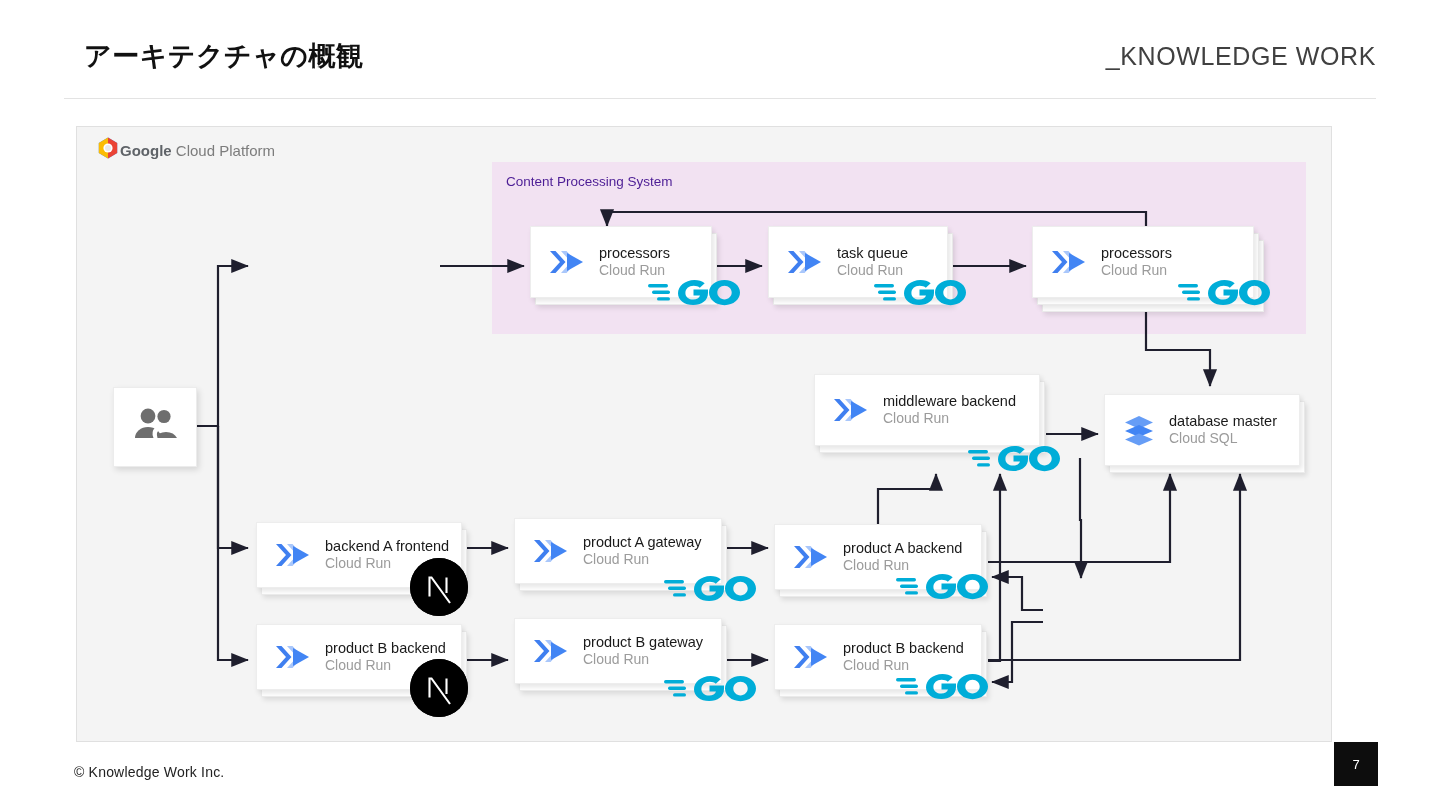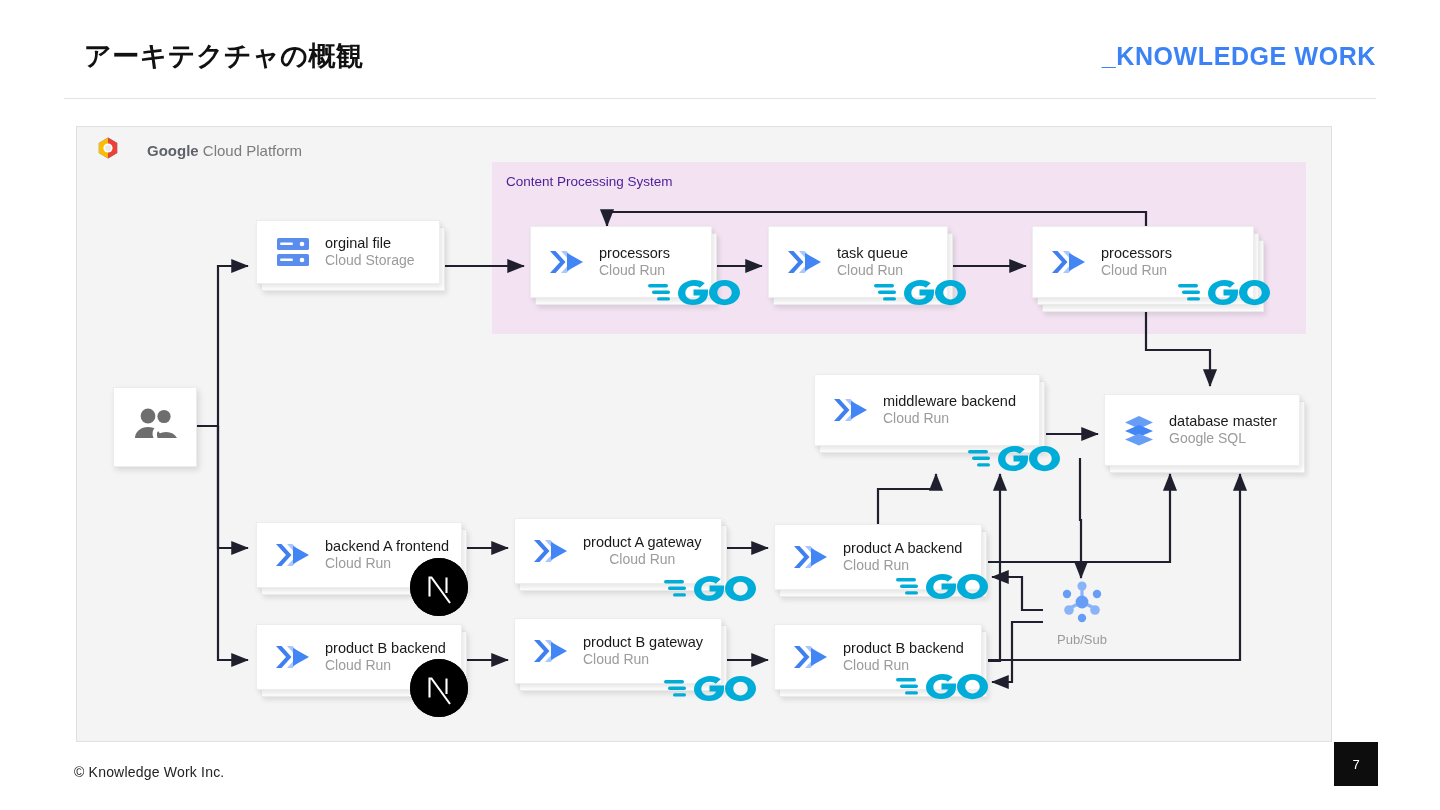--- a/index.html
+++ b/index.html
@@ -28,22 +28,22 @@
     font-size: 27px;
     font-weight: bold;
     color: #111111;
     letter-spacing: 0.5px;
   }
   #brand-logo {
     position: absolute;
     right: 64px;
     top: 42px;
     font-size: 25px;
-    font-weight: bold;
-    color: #3b82f6;
+    font-weight: normal;
+    color: #404040;
     letter-spacing: 0.6px;
   }
   #header-rule {
     position: absolute;
     left: 64px;
     top: 98px;
     width: 1312px;
     height: 1px;
     background: #e3e3e3;
   }
@@ -81,21 +81,21 @@
     height: 614px;
     background: #f4f4f4;
     border: 1px solid #e0e0e0;
   }
   #gcp-header {
     position: absolute;
     left: 96px;
     top: 136px;
     display: flex;
     align-items: center;
-    gap: 27px;
+    gap: 0;
   }
   #gcp-label {
     font-size: 15px;
     color: #7c7c7c;
   }
   #gcp-label b { color: #5f6368; }
 
   
   #cps-group {
     position: absolute;
@@ -297,40 +297,20 @@
       <svg width="46" height="36" viewBox="0 0 46 36">
         <circle cx="16" cy="9" r="7.4" fill="#6e6e6e"></circle>
         <circle cx="32" cy="9.5" r="6.6" fill="#6e6e6e"></circle>
         <path d="M3 31 a13 11 0 0 1 26 0 z" fill="#6e6e6e"></path>
         <path d="M23 31 a12 10 0 0 1 22 0 z" fill="#6e6e6e"></path>
         <path d="M23.5 20 a13 11 0 0 0 -2 11 l4 0 a12 10 0 0 1 3 -10 z" fill="#ffffff"></path>
       </svg>
     </span>
   </div>
 
-  <div class="node" style="left:256px; top:220px; width:184px; height:64px;">
-    <div class="layer l2"></div>
-    <div class="layer l1"></div>
-    <div class="face">
-      <span class="icon-storage">
-        <svg width="40" height="34" viewBox="0 0 40 34">
-          <rect x="4" y="3" width="32" height="12" rx="1.6" fill="#5b8def"></rect>
-          <rect x="7" y="7.4" width="13" height="2.6" rx="1.3" fill="#ffffff"></rect>
-          <circle cx="29" cy="9" r="2.3" fill="#ffffff"></circle>
-          <rect x="4" y="19" width="32" height="12" rx="1.6" fill="#5b8def"></rect>
-          <rect x="7" y="23.4" width="13" height="2.6" rx="1.3" fill="#ffffff"></rect>
-          <circle cx="29" cy="25" r="2.3" fill="#ffffff"></circle>
-        </svg>
-      </span>
-      <span class="labels">
-        <div class="title">orginal file</div>
-        <div class="subtitle">Cloud Storage</div>
-      </span>
-    </div>
-  </div>
 
   <div class="node" style="left:530px; top:226px; width:182px; height:72px;">
     <div class="layer l2"></div>
     <div class="layer l1"></div>
     <div class="face">
       <span class="icon-cloudrun">
         <svg width="40" height="34" viewBox="0 0 40 34">
           <path d="M3 6 L13 17 L3 28 L8.5 28 L18.5 17 L8.5 6 Z" fill="#3f7ff0"></path>
           <path d="M14 6 L24 17 L14 28 L19.5 28 L29.5 17 L19.5 6 Z" fill="#a9c7fb"></path>
           <path d="M20 8 L36 17 L20 26 Z" fill="#4285f4"></path>
@@ -448,21 +428,21 @@
     <div class="face">
       <span class="icon-sql">
         <svg width="36" height="36" viewBox="0 0 36 36">
           <path d="M18 4 L32 10.4 L18 16.8 L4 10.4 Z" fill="#669df6"></path>
           <path d="M18 13 L32 19 L18 25 L4 19 Z" fill="#4285f4"></path>
           <path d="M18 21.4 L32 27.4 L18 33.4 L4 27.4 Z" fill="#669df6"></path>
         </svg>
       </span>
       <span class="labels">
         <div class="title">database master</div>
-        <div class="subtitle">Google SQL</div>
+        <div class="subtitle">Cloud SQL</div>
       </span>
     </div>
   </div>
 
   <div class="node" style="left:256px; top:522px; width:206px; height:66px;">
     <div class="layer l2"></div>
     <div class="layer l1"></div>
     <div class="face">
       <span class="icon-cloudrun">
         <svg width="40" height="34" viewBox="0 0 40 34">
@@ -480,21 +460,21 @@
   <div class="next-badge" style="left:410px; top:558px;">
     <svg width="58" height="58" viewBox="0 0 58 58">
       <circle cx="29" cy="29" r="29" fill="#000000"></circle>
       <g stroke="#ffffff" stroke-width="2.1" fill="none">
         <path d="M19.5 38.5 L19.5 19.5 L21.5 19.5 L40 45"></path>
         <path d="M36.5 19.5 L36.5 35"></path>
       </g>
     </svg>
   </div>
 
-  <div class="node" style="left:514px; top:518px; width:208px; height:66px;text-align:center;">
+  <div class="node" style="left:514px; top:518px; width:208px; height:66px;">
     <div class="layer l2"></div>
     <div class="layer l1"></div>
     <div class="face">
       <span class="icon-cloudrun">
         <svg width="40" height="34" viewBox="0 0 40 34">
           <path d="M3 6 L13 17 L3 28 L8.5 28 L18.5 17 L8.5 6 Z" fill="#3f7ff0"></path>
           <path d="M14 6 L24 17 L14 28 L19.5 28 L29.5 17 L19.5 6 Z" fill="#a9c7fb"></path>
           <path d="M20 8 L36 17 L20 26 Z" fill="#4285f4"></path>
         </svg>
       </span>
@@ -623,36 +603,17 @@
       <g fill="#00add8">
         <rect x="0" y="12" width="20" height="3.4" rx="1.7"></rect>
         <rect x="4" y="18.6" width="18" height="3.4" rx="1.7"></rect>
         <rect x="9" y="25.2" width="13" height="3.4" rx="1.7"></rect>
         <path d="M46.5 8 C36.8 8 30 14.6 30 21.2 C30 28.1 36.4 33 45.2 33 C53.6 33 60 28.6 60 21 L60 17.5 L45.5 17.5 L45.5 23.6 L52 23.6 C51.2 26.3 48.6 27.6 45.3 27.6 C40.6 27.6 37.4 24.8 37.4 20.9 C37.4 17 40.6 13.8 45.7 13.8 C48.3 13.8 50.2 14.5 51.8 15.7 L56.7 11.3 C53.9 9.1 50.6 8 46.5 8 Z"></path>
         <path d="M76.5 8 C67.4 8 61 13.8 61 20.6 C61 27.4 67.4 33.2 76.5 33.2 C85.6 33.2 92 27.4 92 20.6 C92 13.8 85.6 8 76.5 8 Z M76.5 27.4 C72.4 27.4 69.3 24.4 69.3 20.6 C69.3 16.8 72.4 13.8 76.5 13.8 C80.6 13.8 83.7 16.8 83.7 20.6 C83.7 24.4 80.6 27.4 76.5 27.4 Z"></path>
       </g>
     </svg>
   </div>
 
-  <div id="pubsub-node">
-    <span>
-      <svg width="64" height="48" viewBox="0 0 64 48">
-        <g stroke="#8ab4f8" stroke-width="3.2">
-          <line x1="32" y1="24" x2="32" y2="10"></line>
-          <line x1="32" y1="24" x2="20" y2="30"></line>
-          <line x1="32" y1="24" x2="44" y2="30"></line>
-        </g>
-        <circle cx="32" cy="24" r="6.4" fill="#669df6"></circle>
-        <circle cx="32" cy="8" r="4.6" fill="#8ab4f8"></circle>
-        <circle cx="17" cy="16" r="4.2" fill="#669df6"></circle>
-        <circle cx="47" cy="16" r="4.2" fill="#669df6"></circle>
-        <circle cx="19" cy="32" r="4.8" fill="#8ab4f8"></circle>
-        <circle cx="45" cy="32" r="4.8" fill="#8ab4f8"></circle>
-        <circle cx="32" cy="40" r="4.2" fill="#669df6"></circle>
-      </svg>
-    </span>
-    <div id="pubsub-label">Pub/Sub</div>
-  </div>
 
   <div id="footer-copyright">© Knowledge Work Inc.</div>
   <div id="page-number-badge">7</div>
 
 </div>
 
 </body></html>

